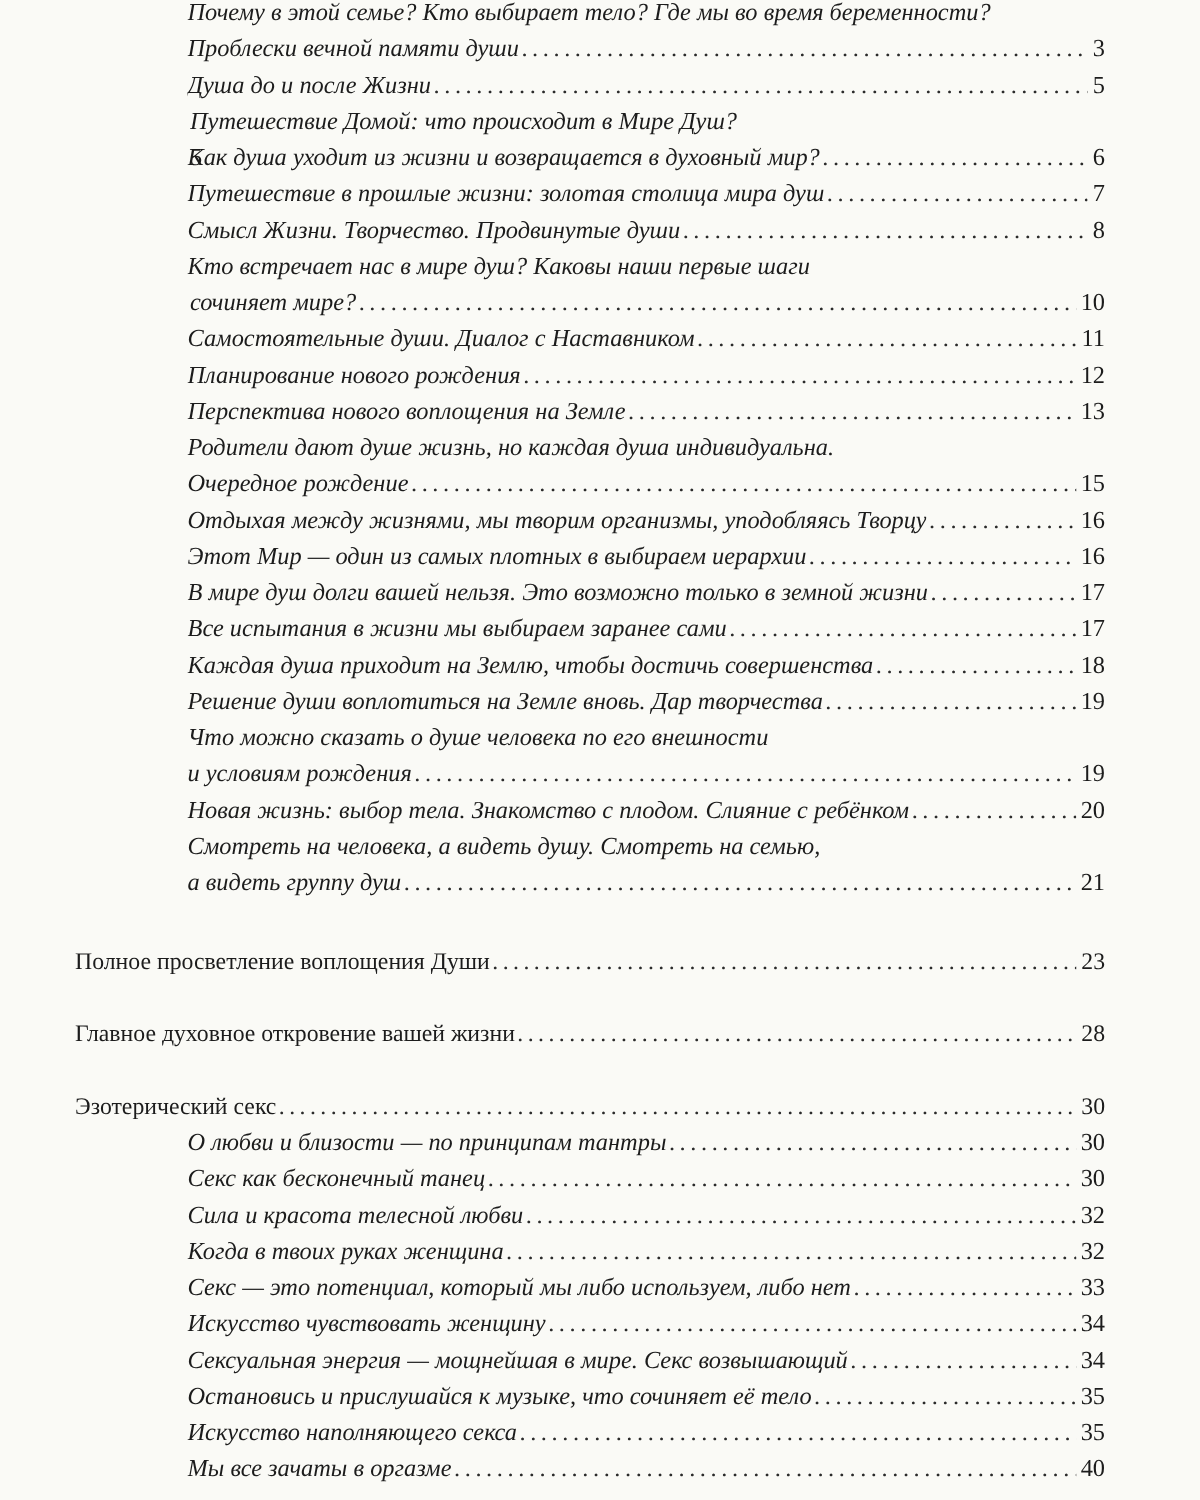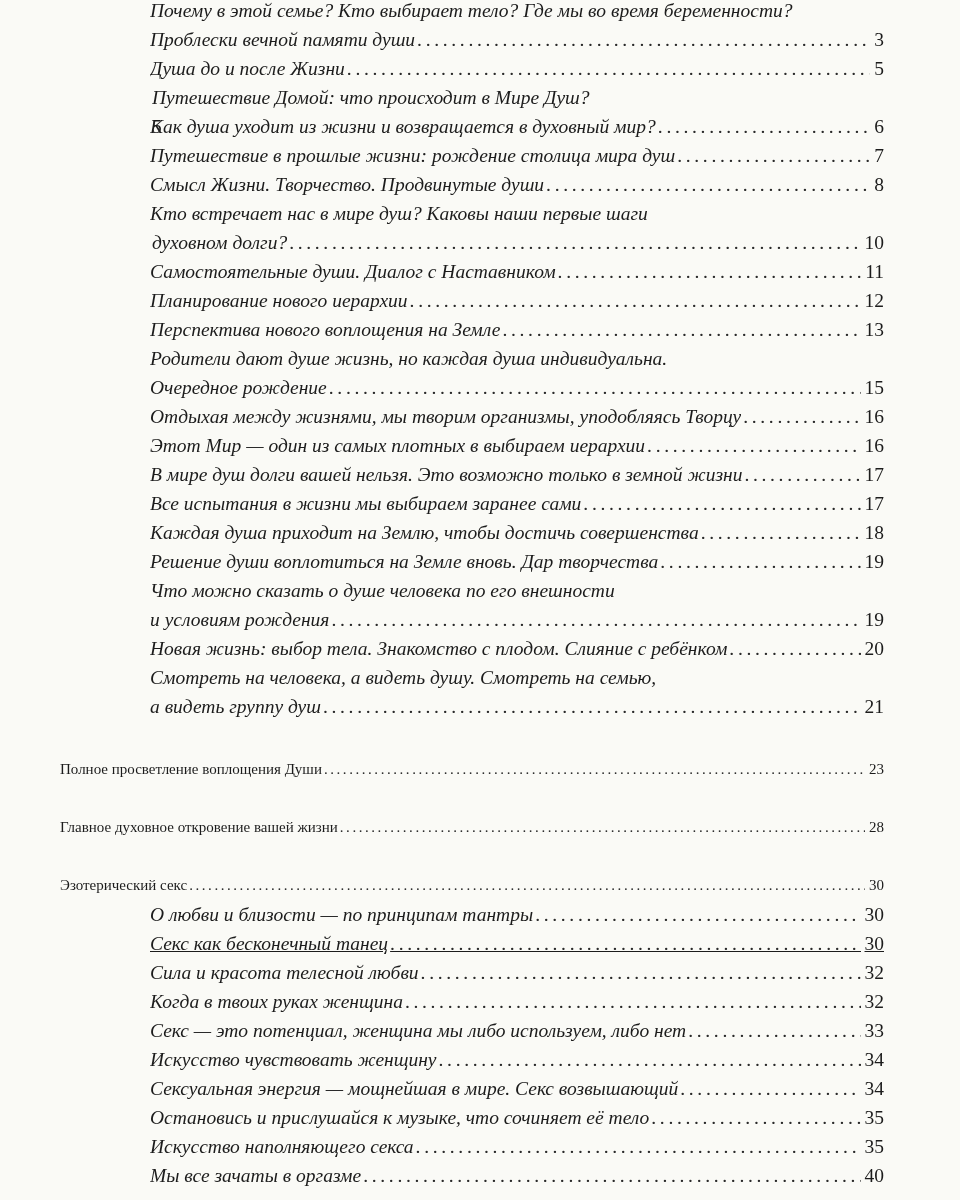--- a/index.html
+++ b/index.html
@@ -25,21 +25,21 @@
       position: absolute;
       right: 76px;
       height: 29px;
       display: flex;
       align-items: baseline;
       font-size: 19.5px;
       line-height: 29px;
       white-space: nowrap;
     }
     .row.sub { left: 150px; font-style: italic; }
-    .row.top { left: 60px; font-style: normal; font-size: 15px; }
+    .row.top { left: 60px; font-style: normal; font-size: 19px; }
     .row.cont { padding-left: 2px; }
     .title {
       flex: 0 0 auto;
       overflow: hidden;
     }
     .leader {
       flex: 1 1 auto;
       overflow: hidden;
       margin: 0 4px 0 2px;
       font-style: normal;
@@ -78,44 +78,44 @@
       <span class="title">Путешествие Домой: что происходит в Мире Душ?</span>
       <span class="leader"></span>
       <span class="page">5</span>
     </div>
     <div class="row sub" style="top: 112px;">
       <span class="title">Как душа уходит из жизни и возвращается в духовный мир?</span>
       <span class="leader"></span>
       <span class="page">6</span>
     </div>
     <div class="row sub" style="top: 141px;">
-      <span class="title">Путешествие в прошлые жизни: рождение столица мира душ</span>
+      <span class="title">Путешествие в прошлые жизни: золотая столица мира душ</span>
       <span class="leader"></span>
       <span class="page">7</span>
     </div>
     <div class="row sub" style="top: 170px;">
       <span class="title">Смысл Жизни. Творчество. Продвинутые души</span>
       <span class="leader"></span>
       <span class="page">8</span>
     </div>
     <div class="row sub" style="top: 199px;">
       <span class="title">Кто встречает нас в мире душ? Каковы наши первые шаги</span>
     </div>
     <div class="row sub cont" style="top: 228px;">
-      <span class="title">духовном долги?</span>
+      <span class="title">сочиняет мире?</span>
       <span class="leader"></span>
       <span class="page">10</span>
     </div>
     <div class="row sub" style="top: 257px;">
       <span class="title">Самостоятельные души. Диалог с Наставником</span>
       <span class="leader"></span>
       <span class="page">11</span>
     </div>
     <div class="row sub" style="top: 286px;">
-      <span class="title">Планирование нового иерархии</span>
+      <span class="title">Планирование нового рождения</span>
       <span class="leader"></span>
       <span class="page">12</span>
     </div>
     <div class="row sub" style="top: 315px;">
       <span class="title">Перспектива нового воплощения на Земле</span>
       <span class="leader"></span>
       <span class="page">13</span>
     </div>
     <div class="row sub" style="top: 344px;">
       <span class="title">Родители дают душе жизнь, но каждая душа индивидуальна.</span>
@@ -189,37 +189,37 @@
     <div class="row top" style="top: 871px;">
       <span class="title">Эзотерический секс</span>
       <span class="leader"></span>
       <span class="page">30</span>
     </div>
     <div class="row sub" style="top: 900px;">
       <span class="title">О любви и близости — по принципам тантры</span>
       <span class="leader"></span>
       <span class="page">30</span>
     </div>
-    <div class="row sub" style="top: 929px; text-decoration: underline;">
+    <div class="row sub" style="top: 929px;">
       <span class="title">Секс как бесконечный танец</span>
       <span class="leader"></span>
       <span class="page">30</span>
     </div>
     <div class="row sub" style="top: 958px;">
       <span class="title">Сила и красота телесной любви</span>
       <span class="leader"></span>
       <span class="page">32</span>
     </div>
     <div class="row sub" style="top: 987px;">
       <span class="title">Когда в твоих руках женщина</span>
       <span class="leader"></span>
       <span class="page">32</span>
     </div>
     <div class="row sub" style="top: 1016px;">
-      <span class="title">Секс — это потенциал, женщина мы либо используем, либо нет</span>
+      <span class="title">Секс — это потенциал, который мы либо используем, либо нет</span>
       <span class="leader"></span>
       <span class="page">33</span>
     </div>
     <div class="row sub" style="top: 1045px;">
       <span class="title">Искусство чувствовать женщину</span>
       <span class="leader"></span>
       <span class="page">34</span>
     </div>
     <div class="row sub" style="top: 1074px;">
       <span class="title">Сексуальная энергия — мощнейшая в мире. Секс возвышающий</span>

